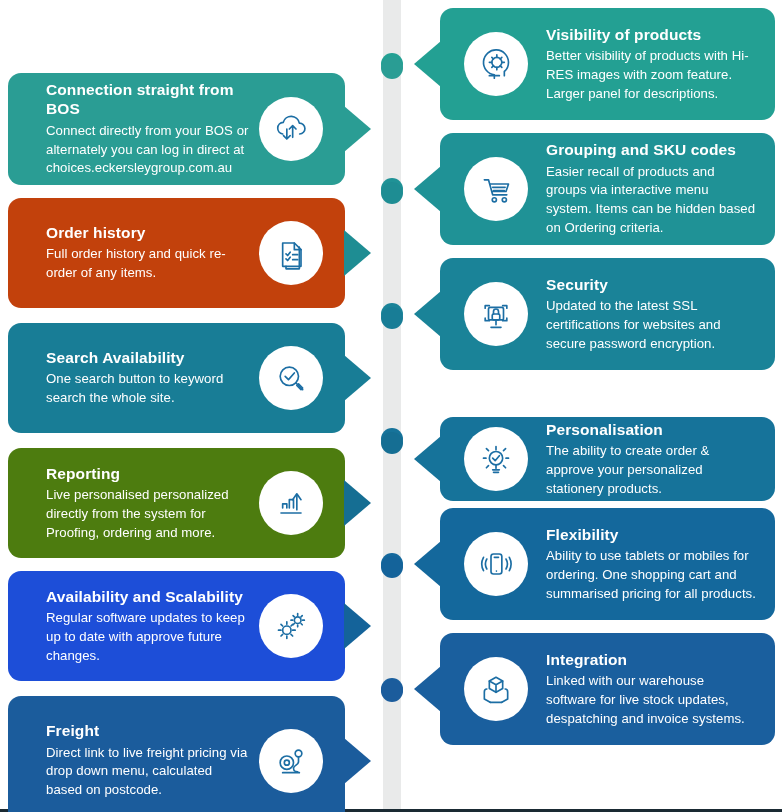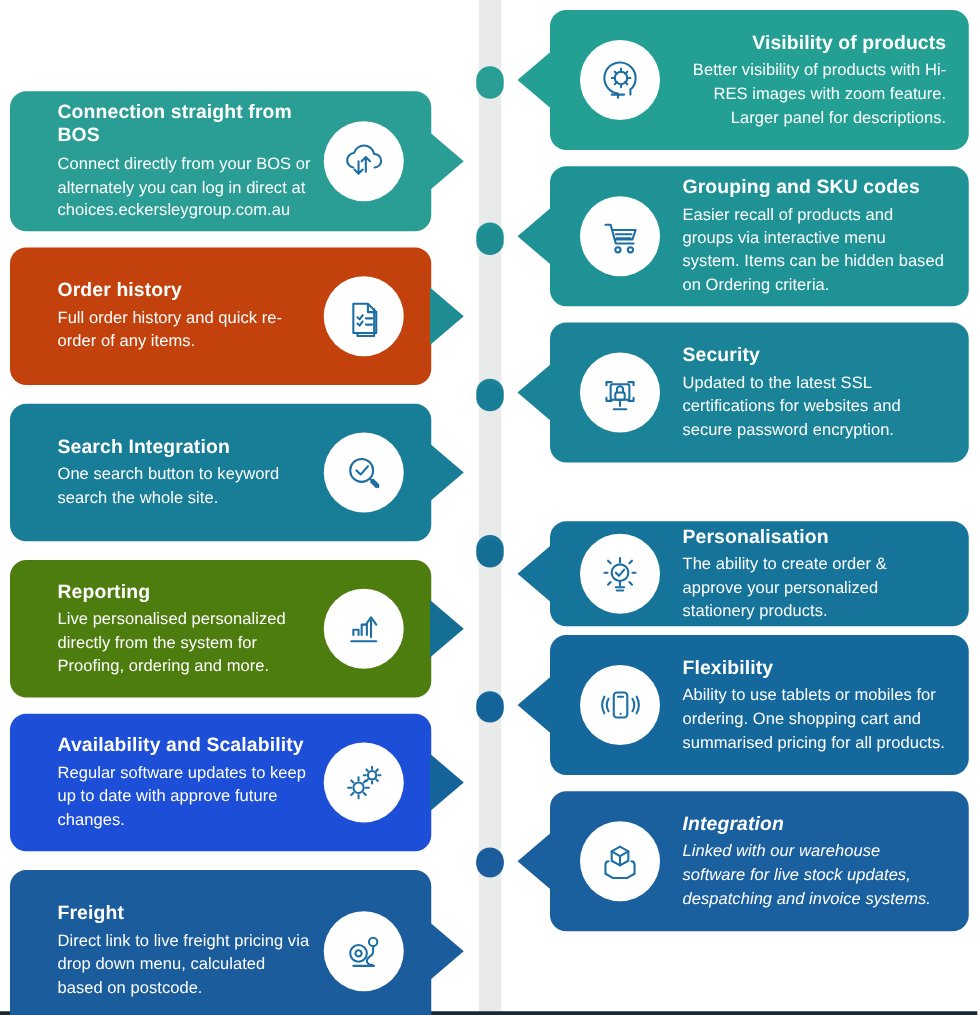--- a/index.html
+++ b/index.html
@@ -136,21 +136,21 @@
             <path d="M28 12v8h8"></path>
             <path d="M18 25l2 2 3-4M18 31l2 2 3-4"></path>
             <path d="M26 26h6M26 32h6"></path>
             <path d="M18 40v3h16V17"></path>
           </svg>
         </div>
         <div class="arrow"></div>
       </div>
       <div class="card left" style="--c: #187d96; background: rgb(24, 125, 150); top: 323px; height: 110px;">
         <div class="txt">
-          <p class="ttl">Search Integration</p>
+          <p class="ttl">Search Availability</p>
           <p class="desc">One search button to keyword search the whole site.</p>
         </div>
         <div class="iconwrap">
           <svg width="40" height="40" viewBox="0 0 48 48" fill="none" stroke="#1c6ea4" stroke-width="2" stroke-linecap="round" stroke-linejoin="round">
             <circle cx="22" cy="22" r="11"></circle>
             <path d="M17 22l4 4 7-8"></path>
             <path d="M30 30l8 8"></path>
             <path d="M33 31l5 5-2 2-5-5z"></path>
           </svg>
         </div>
@@ -198,21 +198,21 @@
             <circle cx="19" cy="26" r="3"></circle>
             <circle cx="33" cy="15" r="4"></circle>
             <path d="M33 19v6c0 4-6 4-6 8s5 4 5 4"></path>
             <path d="M14 38h20"></path>
           </svg>
         </div>
         <div class="arrow"></div>
       </div>
     </div>
   <div id="right-col">
-      <div class="card right" style="--c: #23a093; background: rgb(35, 160, 147); top: 8px; height: 112px; text-align: right;">
+      <div class="card right" style="--c: #23a093; background: rgb(35, 160, 147); top: 8px; height: 112px;">
         <div class="iconwrap">
           <svg width="40" height="40" viewBox="0 0 48 48" fill="none" stroke="#1c6ea4" stroke-width="2" stroke-linecap="round" stroke-linejoin="round">
             <path d="M34 38v-5c4-3 5-7 5-11a15 15 0 1 0-17 15v4"></path>
             <path d="M16 38h12"></path>
             <circle cx="25" cy="22" r="6"></circle>
             <path d="M25 13v3M25 28v3M16 22h3M31 22h3M19 16l2 2M29 26l2 2M31 16l-2 2M21 26l-2 2"></path>
           </svg>
         </div>
         <div class="txt">
           <p class="ttl">Visibility of products</p>
@@ -276,21 +276,21 @@
             <path d="M13 18a12 12 0 0 0 0 12M36 18a12 12 0 0 1 0 12"></path>
             <path d="M9 16a17 17 0 0 0 0 16M40 16a17 17 0 0 1 0 16"></path>
           </svg>
         </div>
         <div class="txt">
           <p class="ttl">Flexibility</p>
           <p class="desc">Ability to use tablets or mobiles for ordering. One shopping cart and summarised pricing for all products.</p>
         </div>
         <div class="arrow"></div>
       </div>
-      <div class="card right" style="--c: #1a5f9e; background: rgb(26, 95, 158); top: 633px; height: 112px; font-style: italic;">
+      <div class="card right" style="--c: #1a5f9e; background: rgb(26, 95, 158); top: 633px; height: 112px;">
         <div class="iconwrap">
           <svg width="40" height="40" viewBox="0 0 48 48" fill="none" stroke="#1c6ea4" stroke-width="2" stroke-linecap="round" stroke-linejoin="round">
             <path d="M24 10l8 4.5v9L24 28l-8-4.5v-9z"></path>
             <path d="M16 14.5l8 4.5 8-4.5M24 19v9"></path>
             <path d="M13 24c-2 0-3 1.5-3 3.5V36l7 4M35 24c2 0 3 1.5 3 3.5V36l-7 4"></path>
             <path d="M17 40h14"></path>
           </svg>
         </div>
         <div class="txt">
           <p class="ttl">Integration</p>

